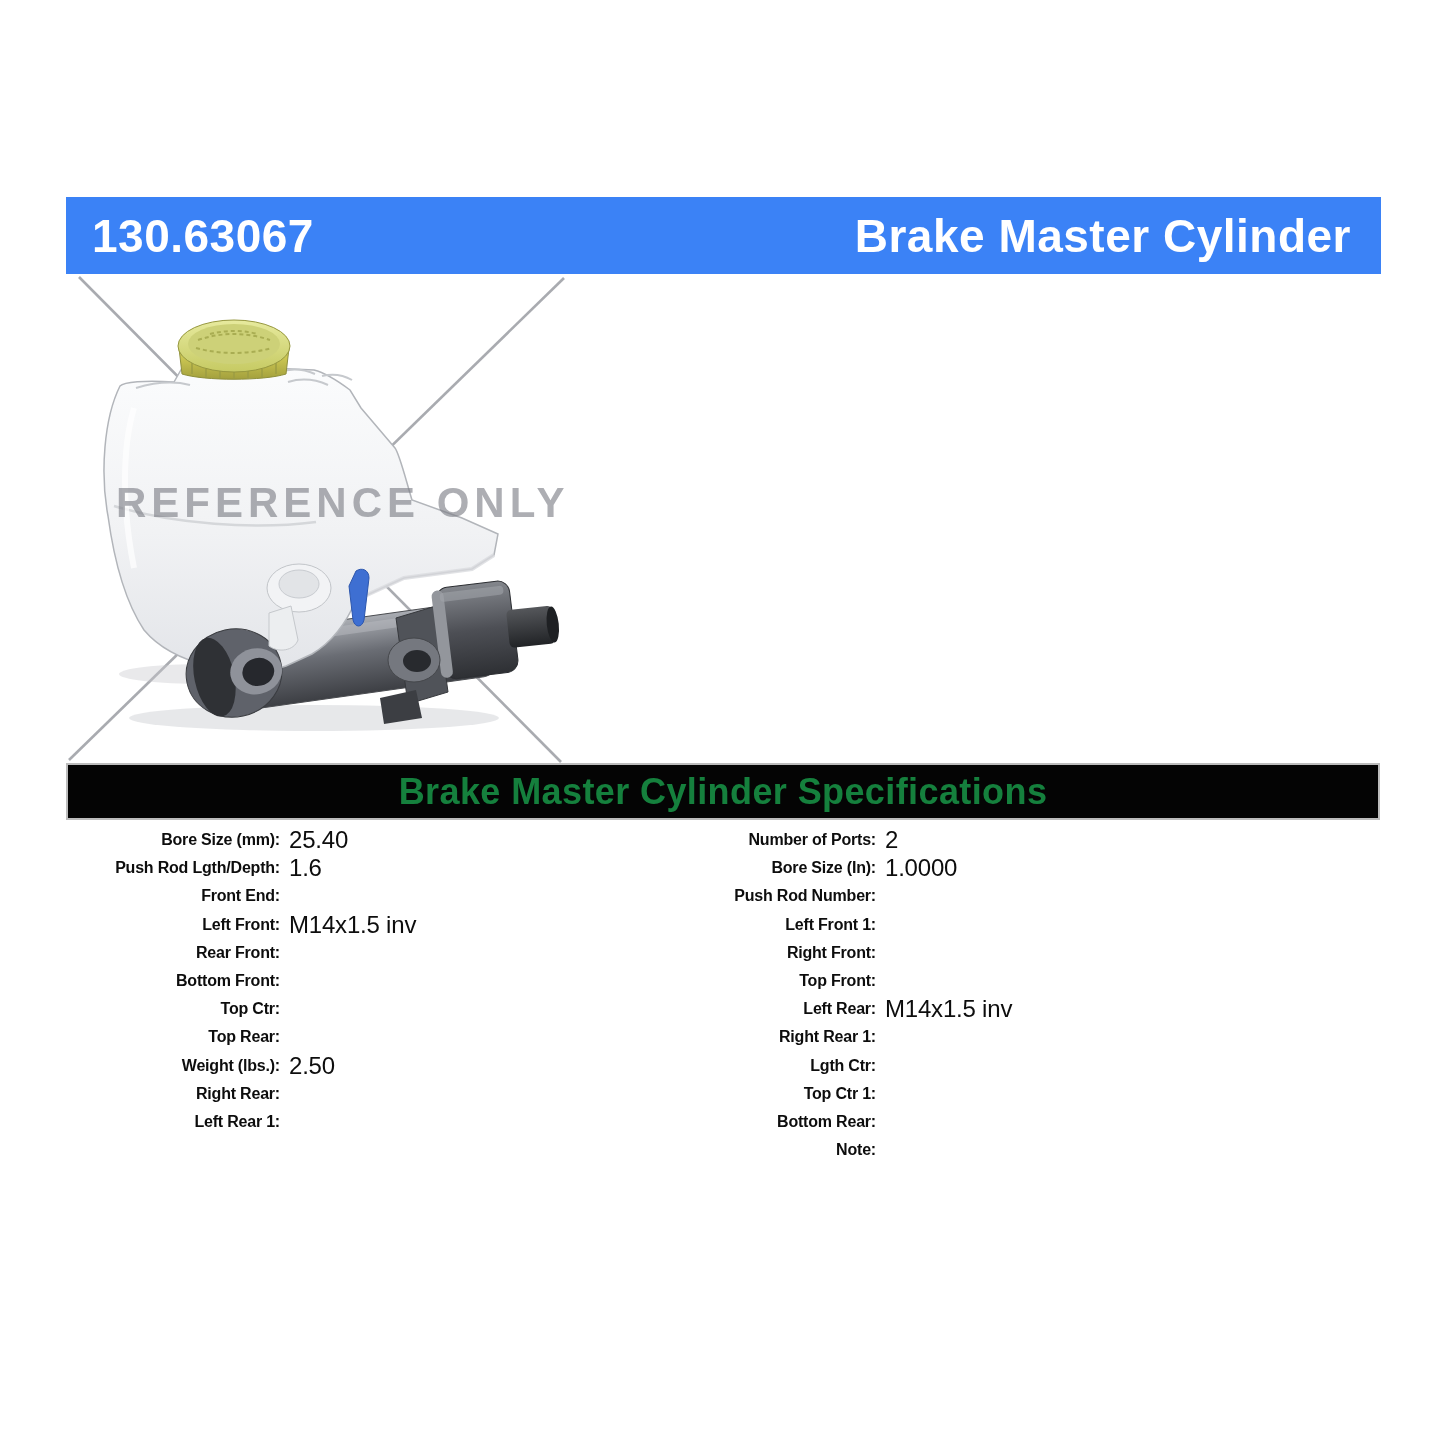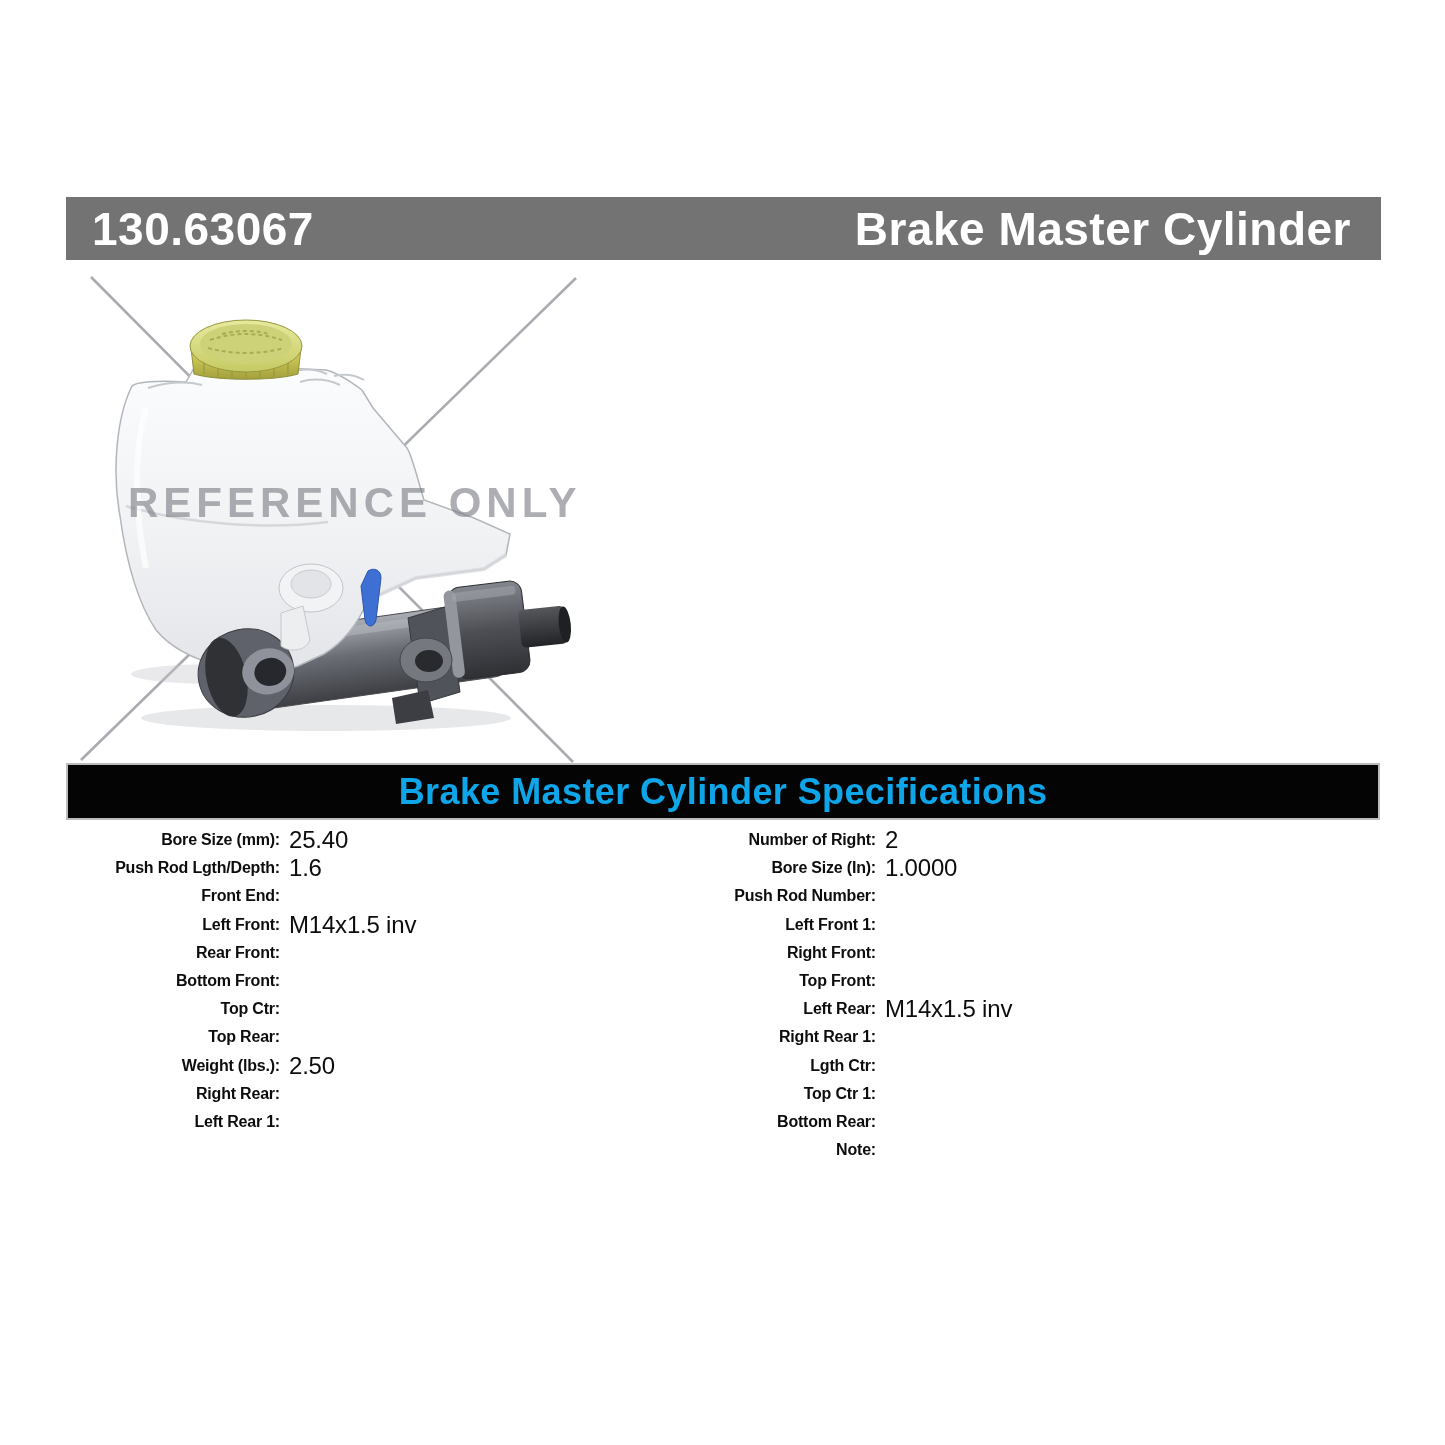--- a/index.html
+++ b/index.html
@@ -2,38 +2,38 @@
 <html><head>
 <meta charset="utf-8">
 <style>
   html,body{margin:0;padding:0;background:#ffffff;}
   .page{
     position:relative;width:1445px;height:1445px;background:#ffffff;overflow:hidden;
     font-family:"Liberation Sans", sans-serif;color:#0d0d0d;
   }
   
   .header-bar{
-    position:absolute;left:66px;top:197px;width:1315px;height:63px;
-    background:#737373;display:flex;align-items:center;justify-content:space-between;
+    position:absolute;left:66px;top:197px;width:1315px;height:77px;
+    background:#3b82f6;display:flex;align-items:center;justify-content:space-between;
     box-sizing:border-box;padding:0 30px 0 26px;
   }
   .header-bar .part-number,
   .header-bar .product-title{
     color:#ffffff;font-size:46px;font-weight:700;letter-spacing:0.5px;white-space:nowrap;
   }
   .specs-bar{
     position:absolute;left:66px;top:763px;width:1314px;height:57px;
     background:#040404;border:2px solid #bcbcbc;box-sizing:border-box;
     display:flex;align-items:center;justify-content:center;
   }
   .specs-bar .specs-title{
-    color:#0ea5e9;font-size:36px;font-weight:700;letter-spacing:0.4px;white-space:nowrap;
+    color:#15803d;font-size:36px;font-weight:700;letter-spacing:0.4px;white-space:nowrap;
   }
   
-  .image-area{position:absolute;left:16px;top:268px;width:1400px;height:495px;}
+  .image-area{position:absolute;left:4px;top:268px;width:1400px;height:495px;}
   .image-area svg{position:absolute;left:60px;top:0;}
   .watermark{
     position:absolute;left:112px;top:211px;
     font-size:42px;font-weight:700;letter-spacing:5px;white-space:nowrap;
     color:rgba(122,124,133,0.62);z-index:5;
   }
   
   .spec-col{position:absolute;top:826px;}
   .spec-col.left{left:66px;}
   .spec-col.right{left:660px;}
@@ -205,21 +205,21 @@
         <span class="spec-value"></span>
       </div>
     <div class="spec-row">
         <span class="spec-label">Left Rear 1:</span>
         <span class="spec-value"></span>
       </div>
   </div>
 
   <div class="spec-col right">
     <div class="spec-row">
-        <span class="spec-label">Number of Right:</span>
+        <span class="spec-label">Number of Ports:</span>
         <span class="spec-value">2</span>
       </div>
     <div class="spec-row">
         <span class="spec-label">Bore Size (In):</span>
         <span class="spec-value">1.0000</span>
       </div>
     <div class="spec-row">
         <span class="spec-label">Push Rod Number:</span>
         <span class="spec-value"></span>
       </div>

